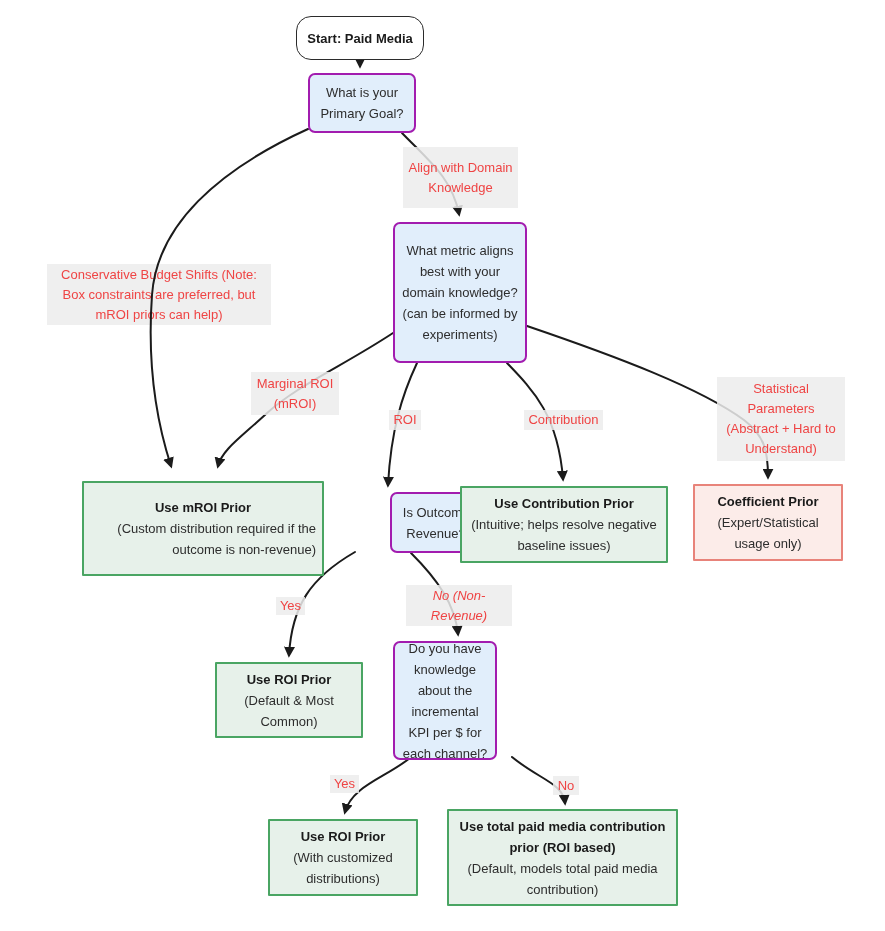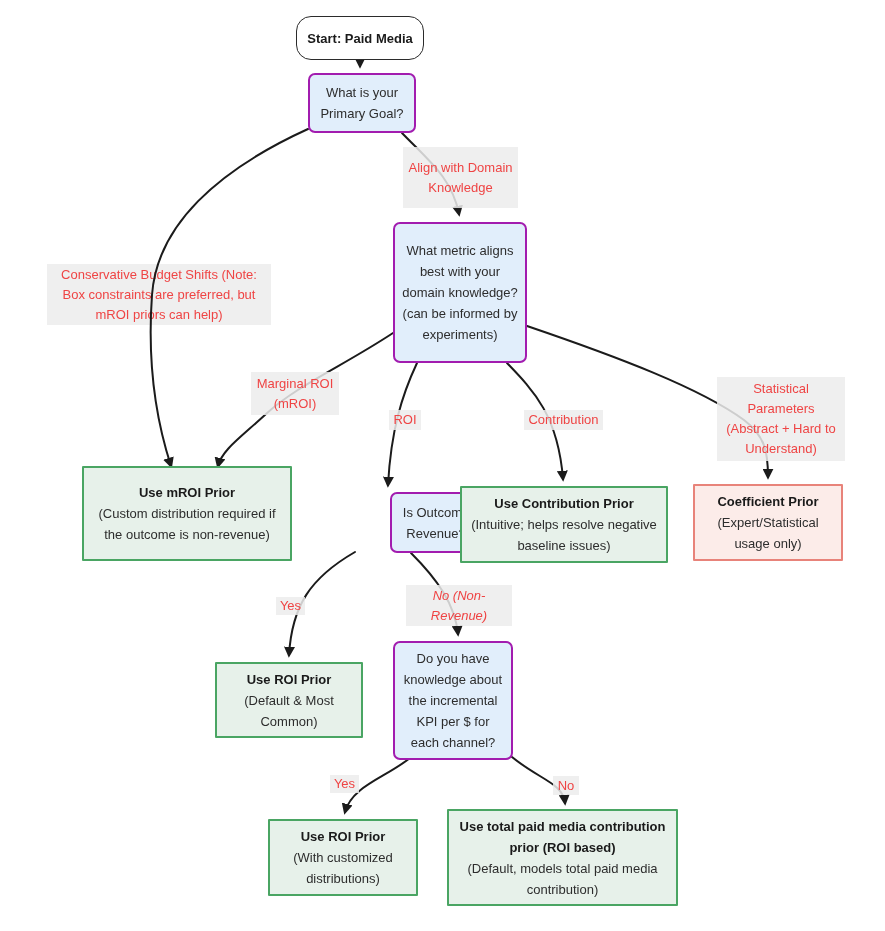--- a/index.html
+++ b/index.html
@@ -37,22 +37,22 @@
     position:absolute;box-sizing:border-box;display:flex;align-items:center;
     justify-content:center;text-align:center;background:rgba(236,236,236,0.85);
     color:#ef4444;font-size:13px;line-height:20px;padding:1px 3px;z-index:2;
   }
 
   
   #n-start{left:296px;top:16px;width:128px;height:44px;}
   #n-goal{left:308px;top:73px;width:108px;height:60px;}
   #n-metric{left:393px;top:222px;width:134px;height:141px;}
   #n-isoutcome{left:342px;top:492px;width:92px;height:61px;margin-left:48px;}
-  #n-kpi{left:393px;top:641px;width:120px;height:119px;}
-  #n-mroi{left:82px;top:466px;width:210px;height:95px;}
+  #n-kpi{left:393px;top:641px;width:104px;height:119px;}
+  #n-mroi{left:82px;top:481px;width:242px;height:95px;text-align:right;}
   #n-contrib{left:460px;top:486px;width:208px;height:77px;}
   #n-coeff{left:693px;top:484px;width:150px;height:77px;}
   #n-roidefault{left:215px;top:662px;width:148px;height:76px;}
   #n-roicustom{left:268px;top:819px;width:150px;height:77px;}
   #n-totalpaid{left:447px;top:809px;width:231px;height:97px;}
 
   #l-conservative{left:47px;top:264px;width:224px;height:61px;}
   #l-align{left:403px;top:147px;width:115px;height:61px;}
   #l-marginal{left:251px;top:372px;width:88px;height:43px;}
   #l-roi{left:367px;top:410px;width:32px;height:20px;margin-left:22px;}

